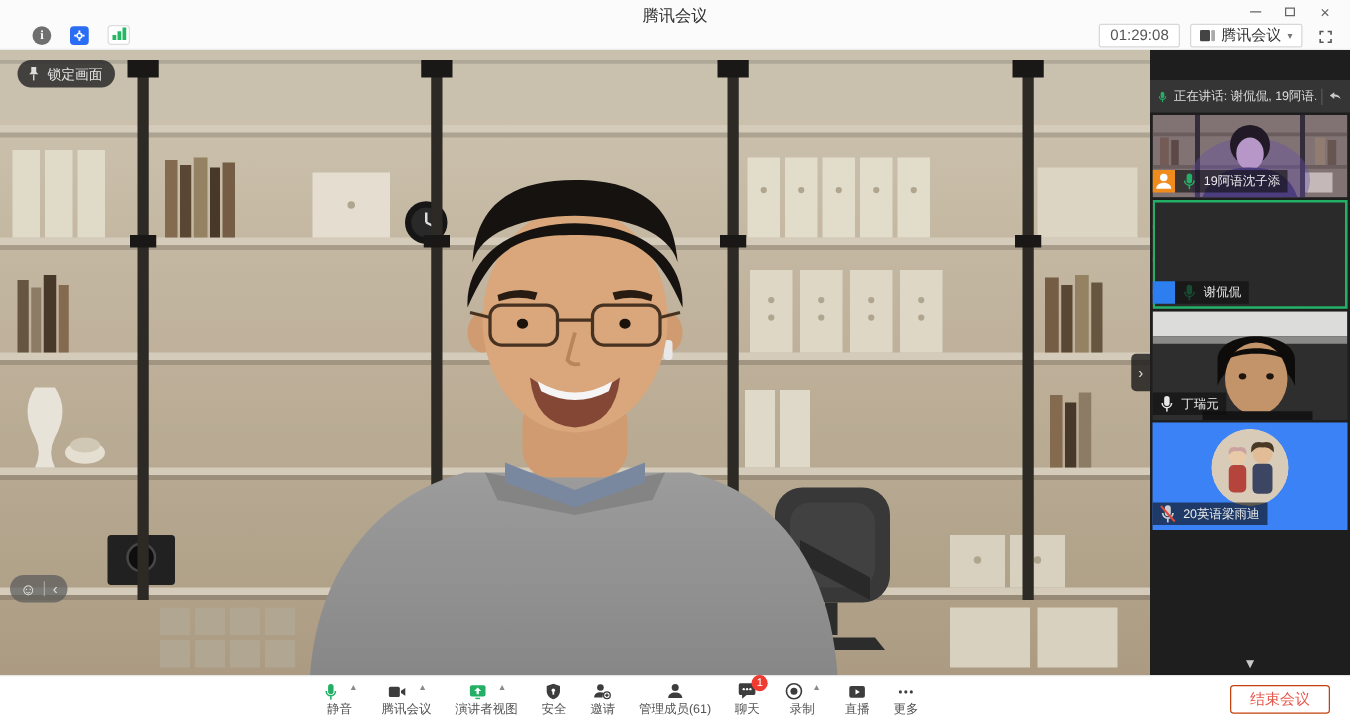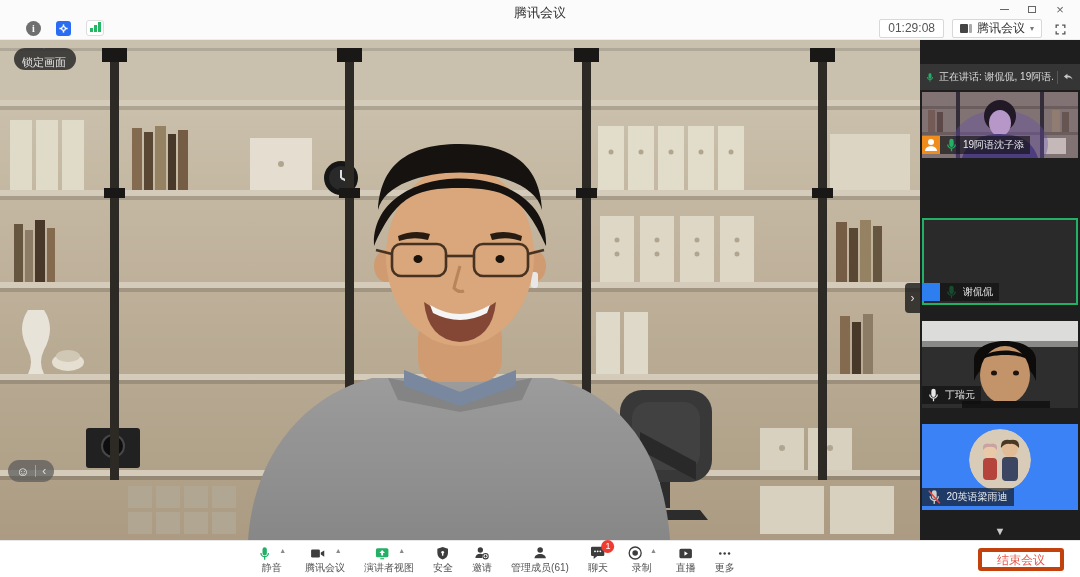--- a/index.html
+++ b/index.html
@@ -23,54 +23,54 @@
   .view-btn { border:1px solid #d8d8d8; border-radius:2px; background:#fff; font-size:12px; color:#333; padding:1px 7px; line-height:15px; display:flex; align-items:center; gap:5px; cursor:pointer; }
   .layout-ic { display:inline-flex; gap:1px; }
   .layout-ic b { display:block; width:8px; height:9px; background:#444; border-radius:1px; }
   .layout-ic i { display:block; width:3px; height:9px; background:#444; opacity:.45; border-radius:1px; }
   .view-caret { font-size:8px; color:#777; }
   .fs-btn { width:20px; height:18px; display:flex; align-items:center; justify-content:center; cursor:pointer; }
 
   
   .stage { position:absolute; top:40px; left:0; width:920px; height:500px; background:#c7b9a2; overflow:hidden; }
   .stage svg.scene { display:block; width:920px; height:500px; }
-  .pin-pill { position:absolute; top:8px; left:14px; height:22px; background:rgba(42,42,42,.85); border-radius:11px; color:#e6e6e6; font-size:11px; display:flex; align-items:center; gap:6px; padding:0 10px 0 8px; cursor:pointer; z-index:5;flex-direction:column; }
+  .pin-pill { position:absolute; top:8px; left:14px; height:22px; background:rgba(42,42,42,.85); border-radius:11px; color:#e6e6e6; font-size:11px; display:flex; align-items:center; gap:6px; padding:0 10px 0 8px; cursor:pointer; z-index:5; }
   .emoji-pill { position:absolute; left:8px; bottom:58px; height:22px; background:rgba(90,90,90,.72); border-radius:11px; color:#f0f0f0; display:flex; align-items:center; gap:6px; padding:0 8px; z-index:5; cursor:pointer; }
   .emoji-pill .sep { width:1px; height:12px; background:rgba(255,255,255,.35); }
   .emoji-pill .smiley { font-size:13px; line-height:1; }
   .emoji-pill .chev { font-size:12px; line-height:1; color:#ddd; }
   .collapse-tab { position:absolute; right:0; top:243px; width:15px; height:30px; background:rgba(25,25,25,.8); border-radius:4px 0 0 4px; color:#ddd; display:flex; align-items:center; justify-content:center; font-size:12px; cursor:pointer; z-index:5; }
 
   
   .sidebar { position:absolute; top:40px; right:0; width:160px; height:500px; background:#1e1e1e; z-index:10; }
   .speak-banner { position:absolute; top:24px; left:0; width:160px; height:26px; background:#353535; display:flex; align-items:center; gap:4px; padding:0 5px; }
   .speak-banner .txt { flex:1; font-size:10px; color:#dedede; white-space:nowrap; overflow:hidden; }
   .speak-banner .div { width:1px; height:13px; background:#575757; }
-  .tiles { position:absolute; top:52px; left:2px; width:156px; display:flex; flex-direction:column; gap:16px; }
+  .tiles { position:absolute; top:52px; left:2px; width:156px; display:flex; flex-direction:column; gap:2px; }
   .tile { position:relative; width:156px; background:#2a2a2a; overflow:hidden; cursor:pointer; }
   .tile svg { display:block; width:100%; height:100%; }
-  .tile.active { box-shadow:inset 0 0 0 2px #23b066;margin-top:44px; }
+  .tile.active { box-shadow:inset 0 0 0 2px #23b066; }
   .tile.active svg { position:relative; z-index:-1; }
   .namebar { position:absolute; left:0; bottom:4px; height:18px; display:flex; align-items:stretch; font-size:10px; color:#ececec; z-index:2; }
   .nb-badge { width:18px; display:flex; align-items:center; justify-content:center; }
   .nb-badge.orange { background:#f08c1e; }
   .nb-badge.blue { background:#2d7ff0; }
   .nb-body { background:rgba(15,15,15,.62); display:flex; align-items:center; gap:4px; padding:0 6px 0 4px; white-space:nowrap; }
   .avatar-circle { position:absolute; left:50%; top:42%; transform:translate(-50%,-50%); width:56px; height:56px; border-radius:50%; background:#2d8cf0; color:#fff; font-size:14px; display:flex; align-items:center; justify-content:center; letter-spacing:1px; }
   .avatar-img { position:absolute; left:50%; top:42%; transform:translate(-50%,-50%); width:62px; height:62px; border-radius:50%; overflow:hidden; }
   .scroll-down { position:absolute; bottom:3px; left:0; width:160px; text-align:center; color:#c9c9c9; font-size:11px; cursor:pointer; }
 
   
   .toolbar { position:absolute; bottom:0; left:0; right:0; height:37px; background:#fff; border-top:1px solid #e7e7e7; z-index:40; }
   .tb-group { position:absolute; left:50%; top:0; height:37px; transform:translateX(-50%) translateX(-44px); display:flex; align-items:center; gap:19px; }
   .tb-item { display:flex; flex-direction:column; align-items:center; justify-content:center; font-size:10px; color:#545454; cursor:pointer; line-height:1.25; position:relative; }
   .tb-iconrow { height:18px; display:flex; align-items:center; gap:7px; }
   .tb-caret { font-size:7px; color:#8a8a8a; transform:translateY(-2px); cursor:pointer; }
   .tb-badge { position:absolute; top:-4px; right:-8px; min-width:13px; height:13px; border-radius:7px; background:#f03b30; color:#fff; font-size:9px; line-height:13px; text-align:center; padding:0 3px; }
-  .end-btn { position:absolute; right:16px; top:7px; height:23px; border:4px solid #c2410c; border-radius:3px; background:#fff; color:#e5574a; font-size:12px; padding:0 15px; cursor:pointer; font-family:inherit; }
+  .end-btn { position:absolute; right:16px; top:7px; height:23px; border:1px solid #c2410c; border-radius:3px; background:#fff; color:#e5574a; font-size:12px; padding:0 15px; cursor:pointer; font-family:inherit; }
 </style>
 </head>
 <body>
 
 <div class="app">
 
   <div class="titlebar">
     <div class="app-title">腾讯会议</div>
     <div class="win-controls">
       <div class="win-btn">

